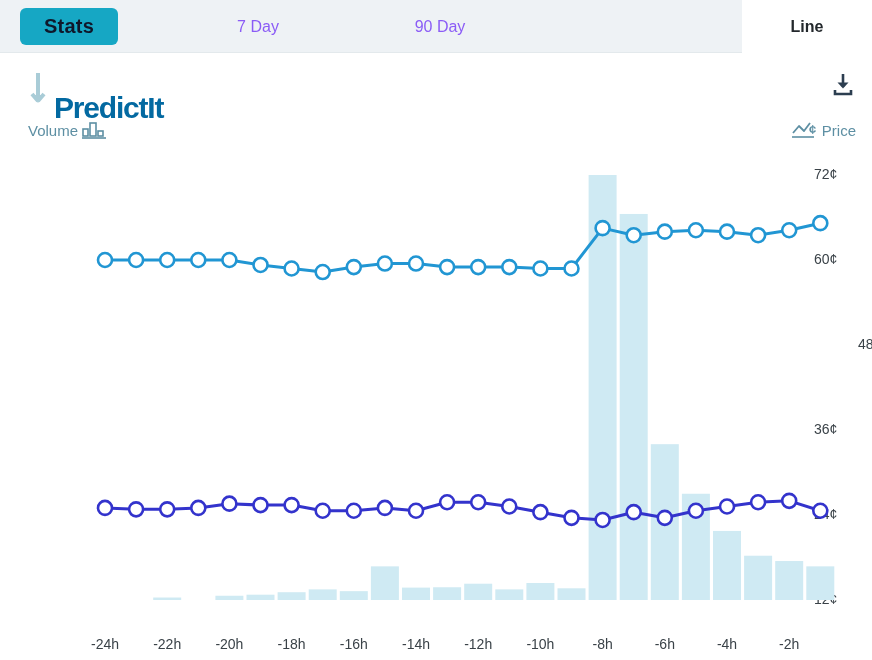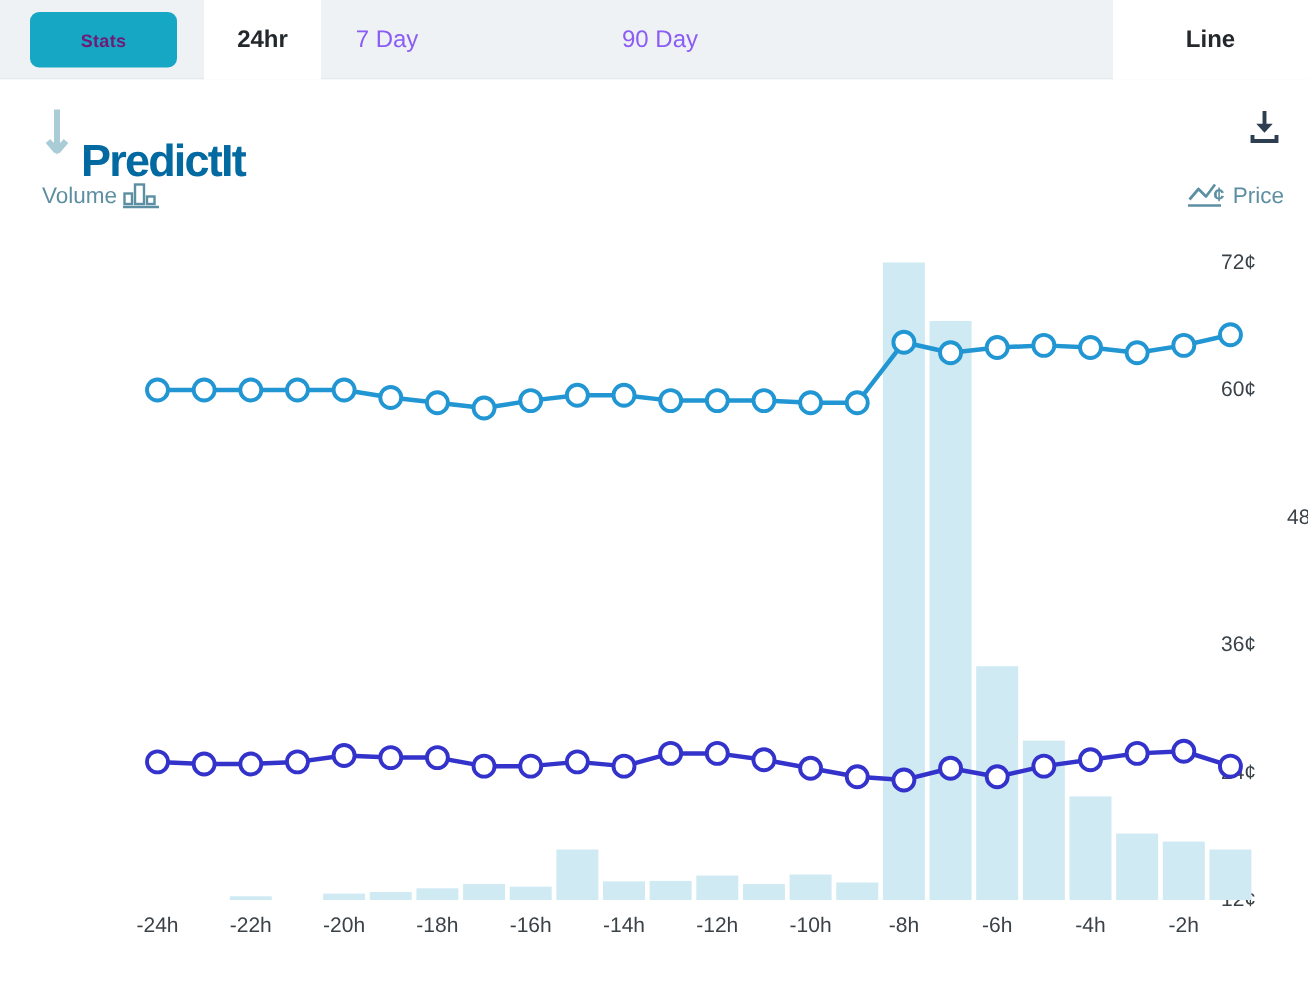--- a/index.html
+++ b/index.html
@@ -26,22 +26,22 @@
     border-bottom: 1px solid #e3e9ec;
     box-sizing: border-box;
   }
   #stats-button {
     position: absolute;
     left: 20px; top: 8px;
     width: 98px; height: 37px;
     background: #16a7c4;
     border: none;
     border-radius: 6px;
-    color: #701a75;
-    font-size: 12px;
+    color: #0f172a;
+    font-size: 20px;
     font-weight: bold;
     font-family: "Liberation Sans", sans-serif;
     cursor: pointer;
     letter-spacing: .2px;
   }
   .range-tab {
     position: absolute;
     top: 0;
     height: 53px;
     line-height: 53px;
@@ -149,36 +149,36 @@
     width: 872px; height: 40px;
   }
   .x-tick {
     position: absolute;
     font-size: 14px;
     color: #3a4248;
     text-align: right;
     font-family: "Liberation Sans", sans-serif;
     transform: translateX(-50%);
     white-space: nowrap;
+    margin-top: 28px;
   }
 
   #plot-svg {
     position: absolute;
     left: 0; top: 0;
     width: 872px;
     height: 607px;
   }
 </style>
 </head>
 <body>
 
 <div id="tab-bar">
   <button id="stats-button">Stats</button>
 
-  <div class="range-tab active" id="tab-24hr">24hr</div>
   <div class="range-tab" id="tab-7day">7 Day</div>
   <div class="range-tab" id="tab-90day">90 Day</div>
 
   <div class="range-tab active" id="tab-line">Line</div>
 </div>
 
 <div id="chart-panel">
 
   <div id="watermark">
     <svg width="30" height="38" viewBox="0 0 30 38">

